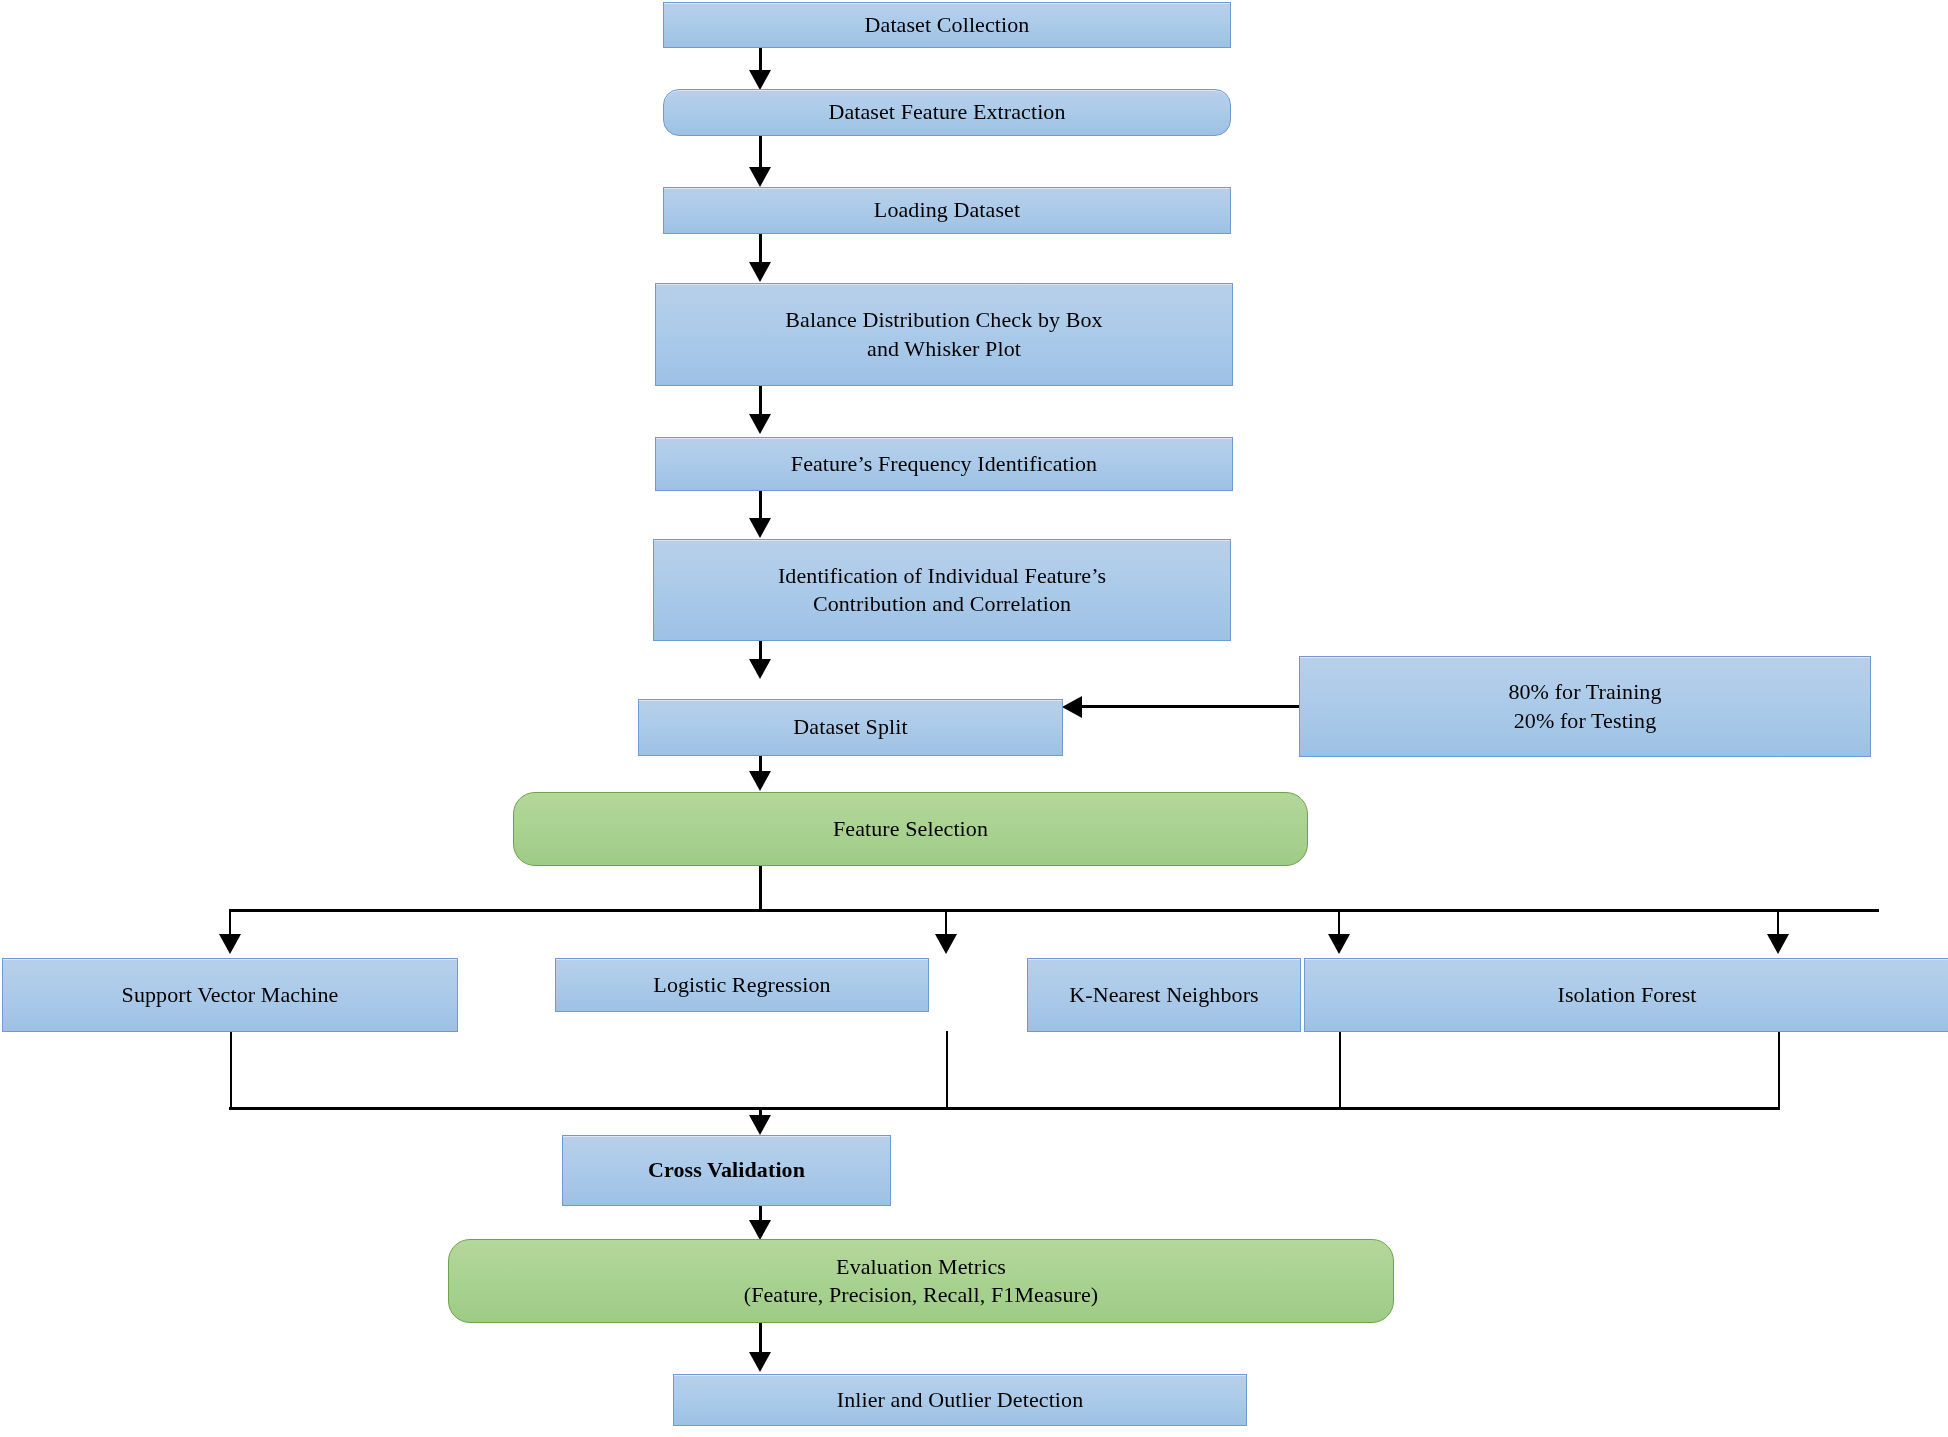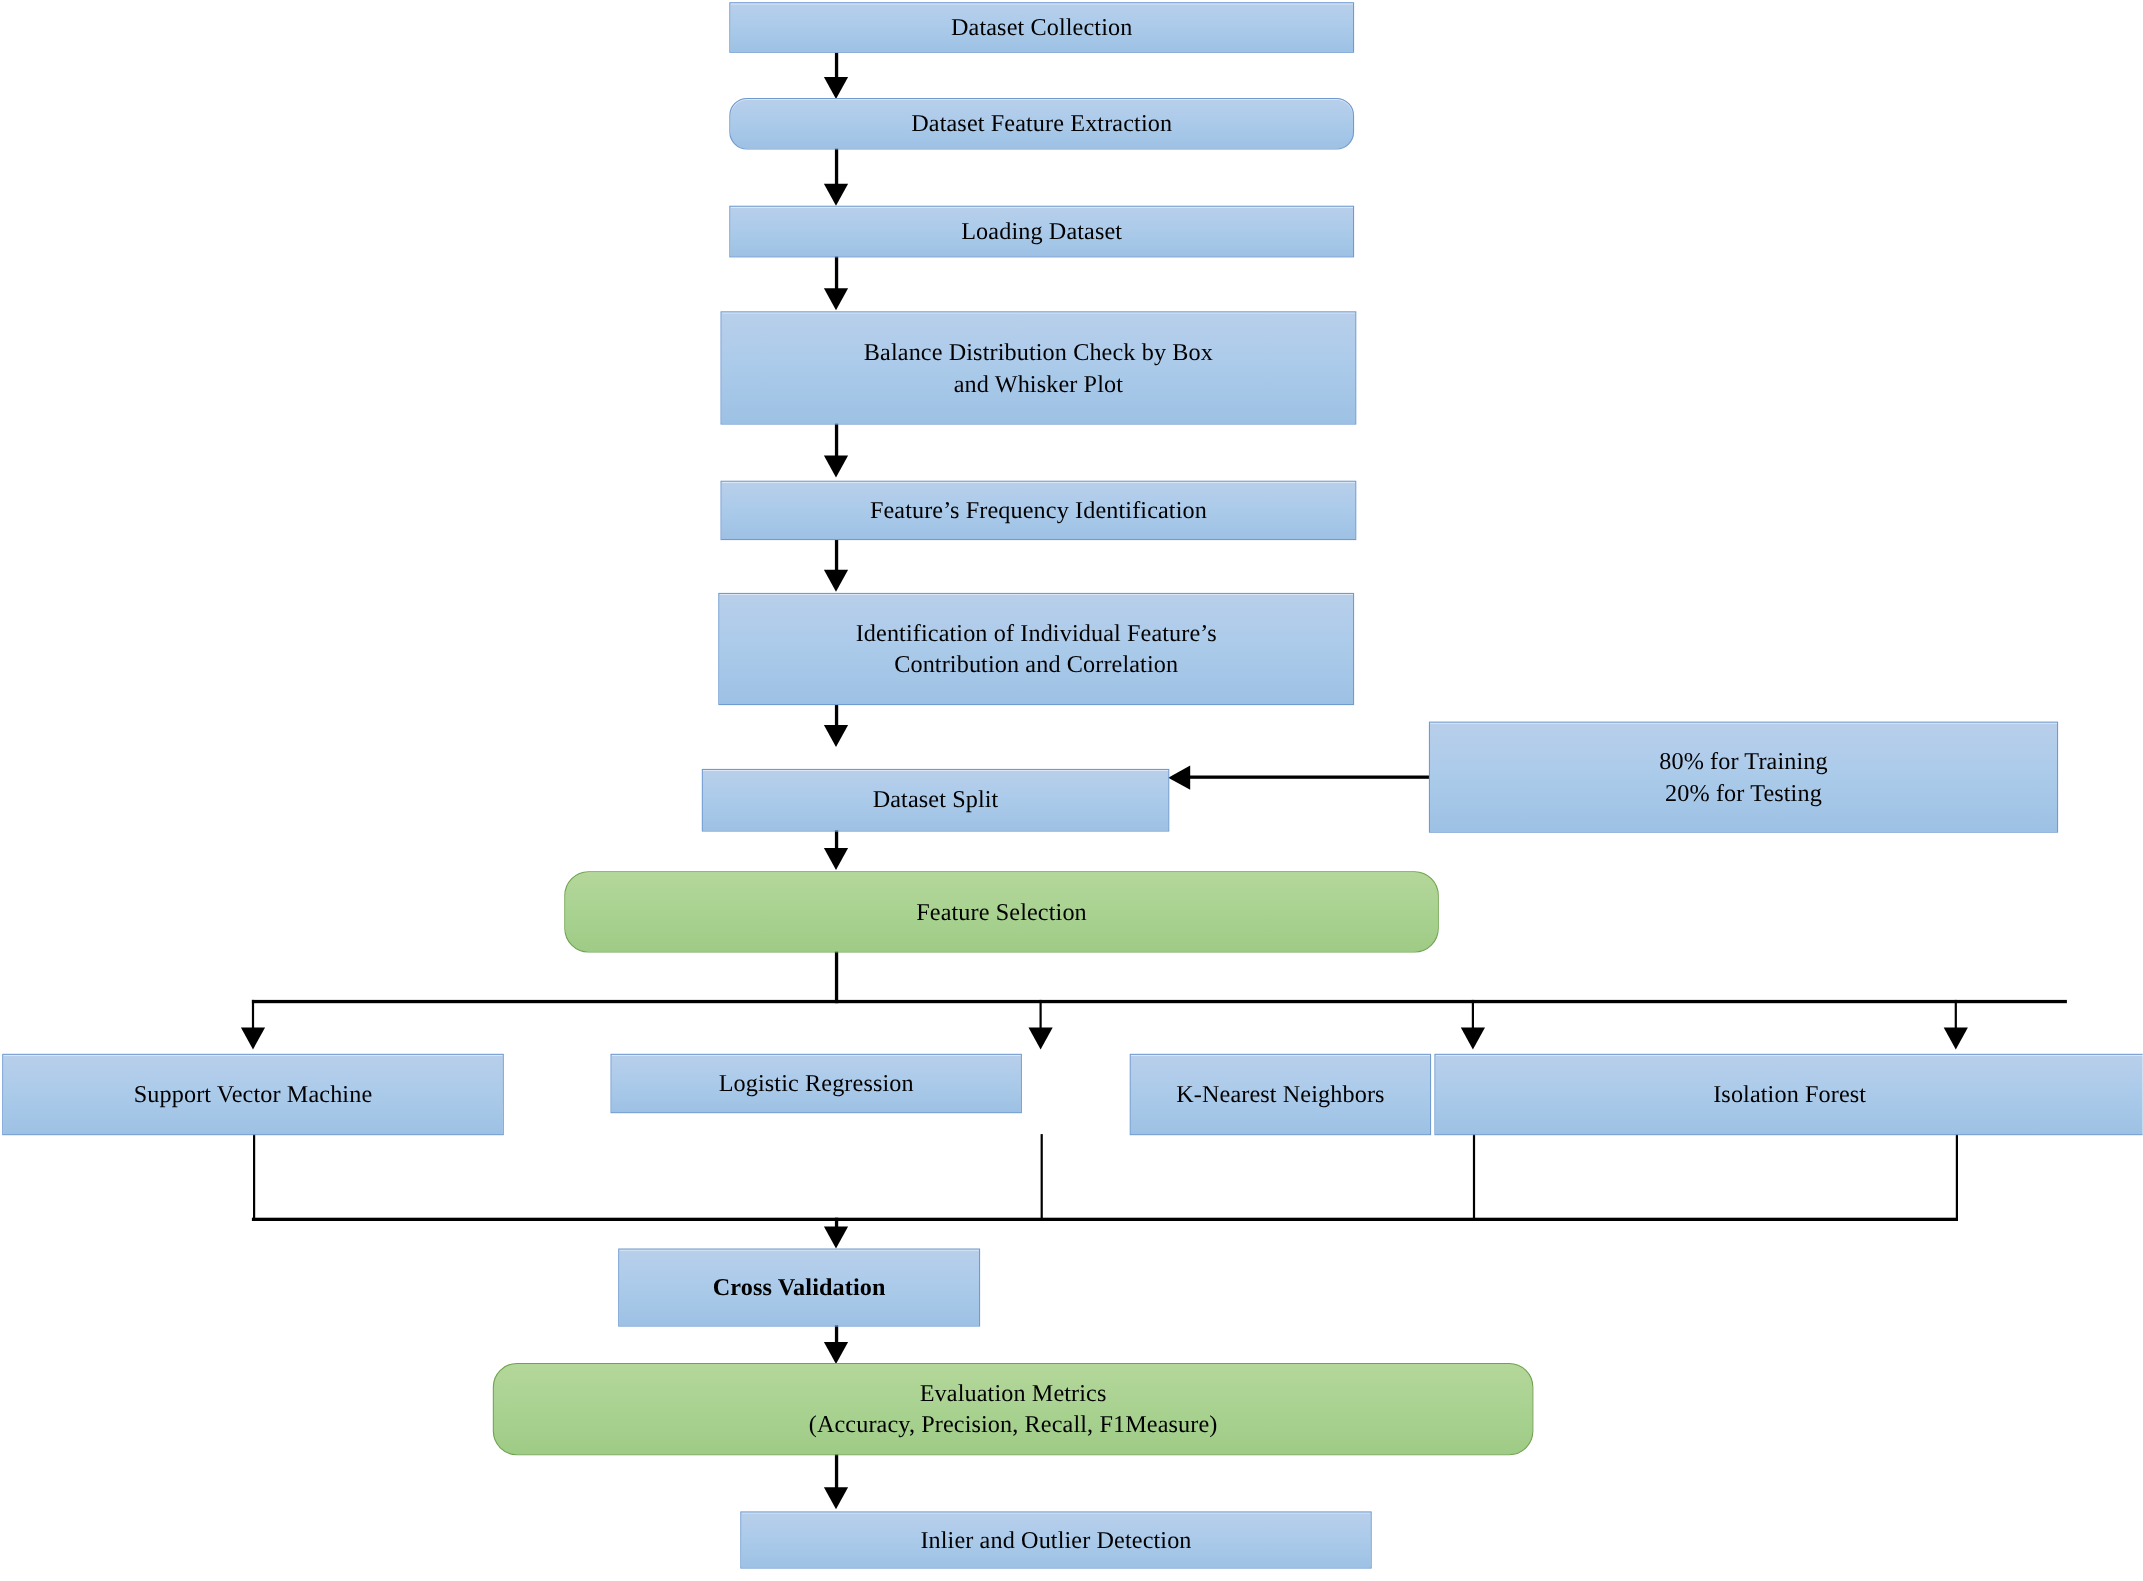--- a/index.html
+++ b/index.html
@@ -172,20 +172,20 @@
   <div class="node blue" style="left:1304px;top:958px;width:646px;height:74px;">
     <span class="lbl">Isolation Forest</span>
   </div>
 
   <div class="node blue" style="left:562px;top:1135px;width:329px;height:71px;font-weight:bold;">
     <span class="lbl">Cross Validation</span>
   </div>
 
   <div class="node green" style="left:448px;top:1239px;width:946px;height:84px;">
     <span class="lbl">Evaluation Metrics
-(Accuracy, Precision, Recall, F1Measure)</span>
+(Feature, Precision, Recall, F1Measure)</span>
   </div>
 
   <div class="node blue" style="left:673px;top:1374px;width:574px;height:52px;">
     <span class="lbl">Inlier and Outlier Detection</span>
   </div>
 
 </div>
 
 </body></html>

